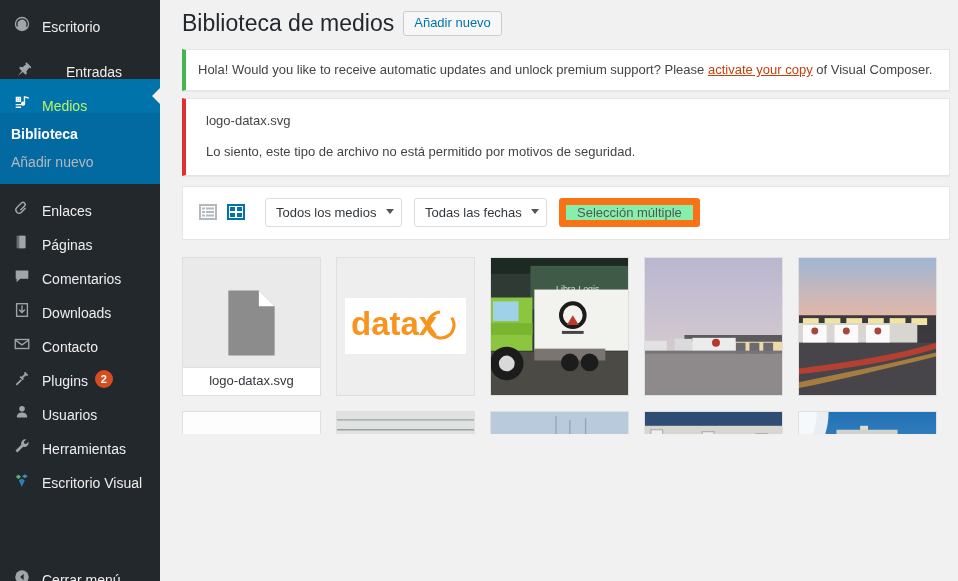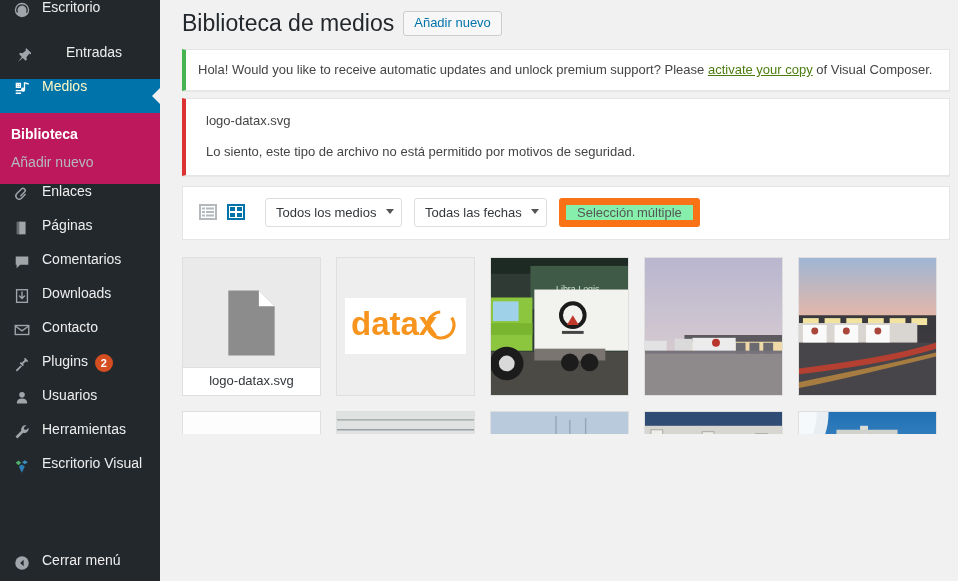--- a/index.html
+++ b/index.html
@@ -14,46 +14,46 @@
   
   #sidebar {
     width: 160px; height: 581px; flex: 0 0 160px;
     background: #23282d;
     color: #eee;
     font-size: 14px;
     position: relative;
     overflow: hidden;
   }
   .menu-item {
-    display: flex; align-items: flex-start;
+    display: flex; align-items: flex-end;
     height: 34px;
     padding-left: 10px;
     color: #eee;
     cursor: pointer;
     position: relative;
   }
   .menu-item .mi-icon {
     width: 24px; height: 20px; flex: 0 0 24px;
     display: flex; align-items: center; justify-content: center;
     margin-right: 8px;
   }
   .menu-item .mi-icon svg { display: block; }
   .menu-item .mi-label { white-space: nowrap; line-height: 1; }
   .menu-item.sep { margin-top: 11px; gap: 24px; }
   .menu-item.current {
-    background: #0073aa; color: #fef9c3; font-weight: 400;
+    background: #0073aa; color: #bef264; font-weight: 400;
   }
   .menu-item.current .mi-icon svg { fill: #fff; }
   .menu-item.current::after {
     content: ""; position: absolute; right: 0; top: 50%;
     margin-top: -8px;
     border-style: solid; border-width: 8px 8px 8px 0;
     border-color: transparent #f1f1f1 transparent transparent;
   }
-  .submenu { background: #be185d; padding: 7px 0 8px 0; }
+  .submenu { background: #0369a1; padding: 7px 0 8px 0; }
   .submenu-item {
     padding: 5px 0 5px 11px;
     font-size: 14px; color: #b4b9be; cursor: pointer;
     line-height: 18px;
   }
   .submenu-item.active { color: #fff; font-weight: bold; }
   .badge {
     display: inline-flex; align-items: center; justify-content: center;
     min-width: 18px; height: 18px; border-radius: 9px;
     background: #d54e21; color: #fff;
@@ -94,21 +94,21 @@
     background: #fff;
     border: 1px solid #e5e5e5;
     border-left-width: 4px;
     box-shadow: 0 1px 1px rgba(0,0,0,.04);
     padding: 10px 12px;
     font-size: 13px; color: #444;
     line-height: 1.5;
   }
   .notice.green { border-left-color: #46b450; }
   .notice.red   { border-left-color: #dc3232; padding: 12px 12px 13px 20px; }
-  .notice a { color: #4d7c0f; }
+  .notice a { color: #c2410c; }
   .notice .err-file { margin-bottom: 12px; }
 
   
   .toolbar-wrap {
     margin: 10px 8px 0 22px;
     background: #fff;
     border: 1px solid #e5e5e5;
     padding: 11px 12px 12px 14px;
     display: flex; align-items: center;
   }

